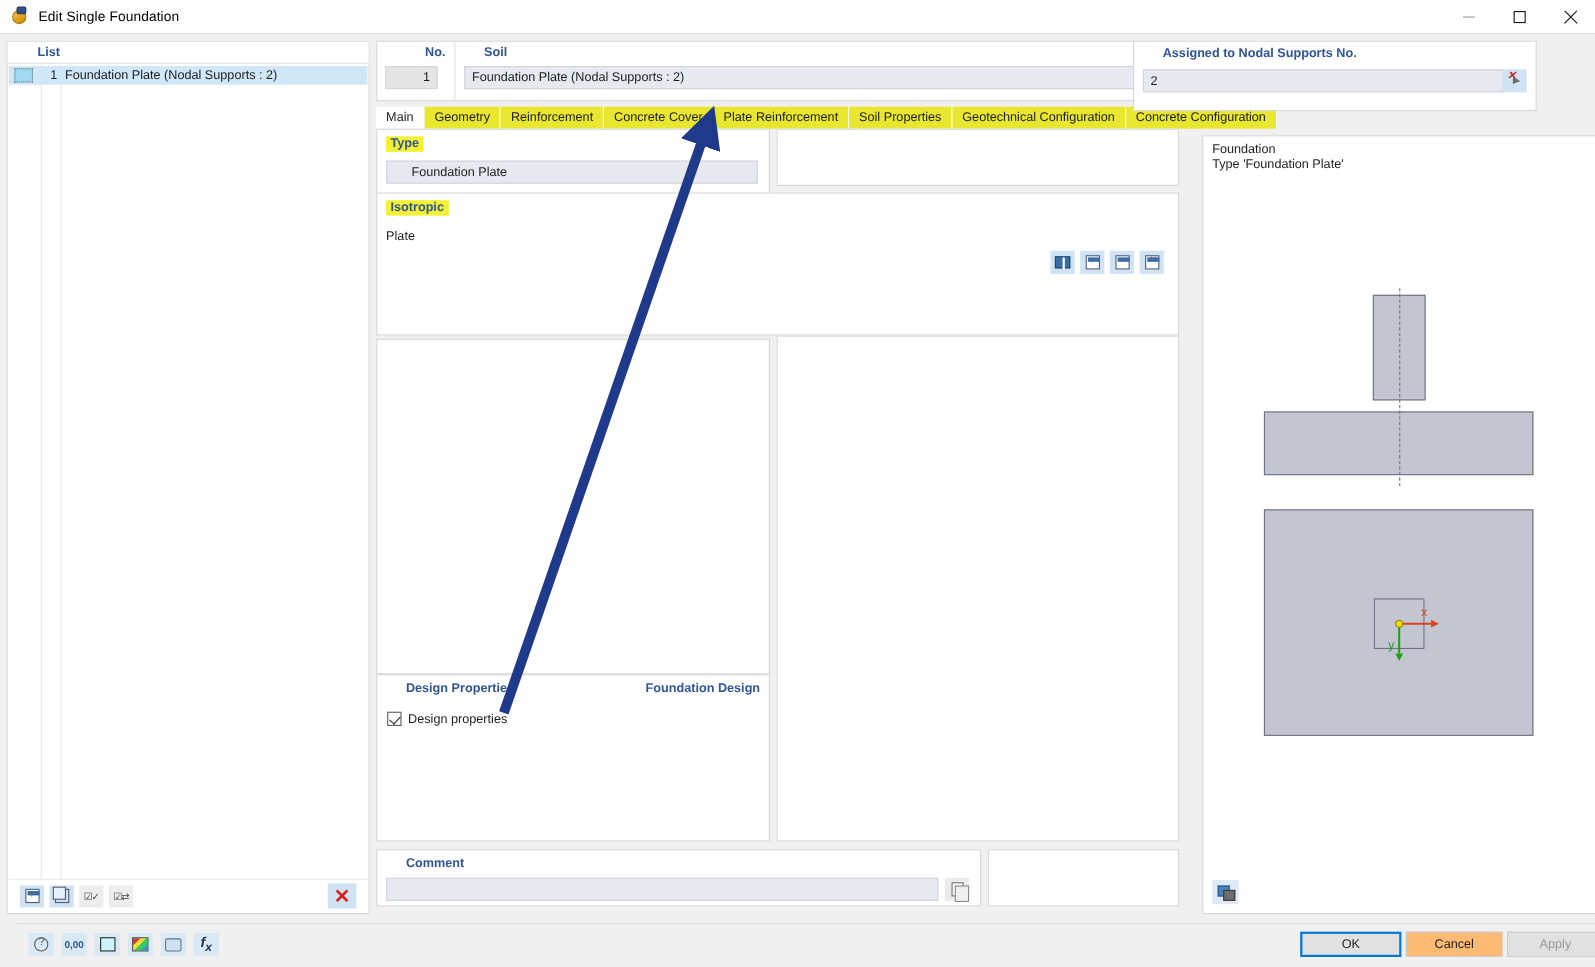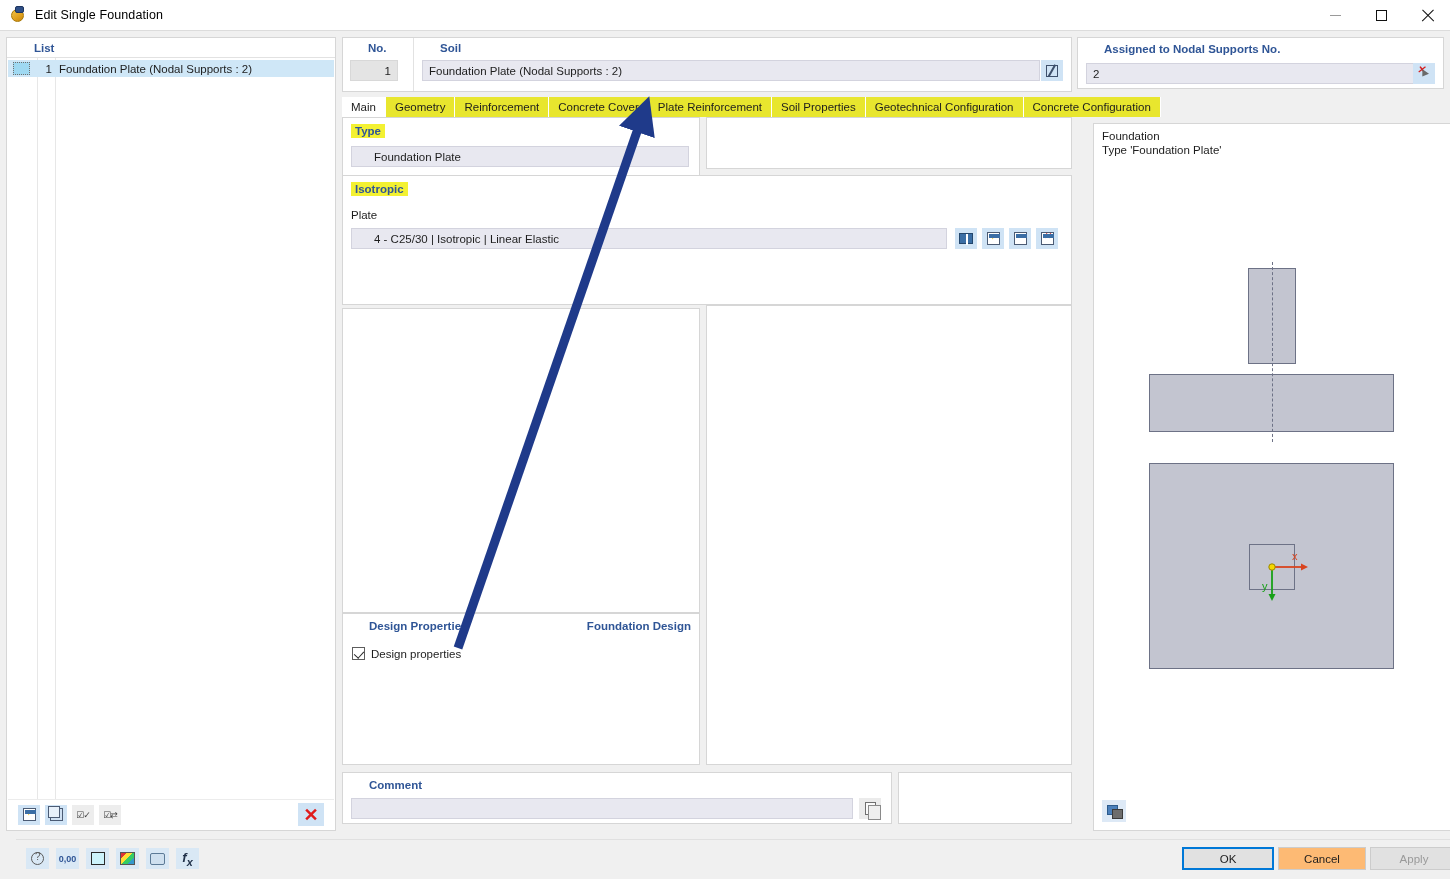--- a/index.html
+++ b/index.html
@@ -107,21 +107,21 @@
   .copy-ic { width: 13px; height: 13px; border: 1.2px solid #4b5b74; background: #cfe0f2; position: relative; }
   .copy-ic:before {
     content: ""; position: absolute; left: -3px; top: -3px; width: 10px; height: 10px;
     border: 1.2px solid #4b5b74; background: #e7f0fa;
   }
   .chk-ic { font-size: 9px; color: #444; letter-spacing: -1px; }
 
   
   #mid-top { left: 342px; top: 37px; width: 730px; height: 55px; }
   #no-cell { position: absolute; left: 0; top: 0; width: 62px; height: 53px; }
-  #no-lbl { margin: 4px 0 0 7px; }
+  #no-lbl { margin: 4px 0 0 7px; text-align: right; }
   #no-input { position: absolute; left: 7px; top: 22px; width: 48px; justify-content: flex-end; }
   #name-cell { position: absolute; left: 70px; top: 0; width: 658px; height: 53px; border-left: 1px solid #e2e2e2;}
   #name-lbl { margin: 4px 0 0 8px; }
   #name-input { position: absolute; left: 8px; top: 22px; width: 618px; }
   #name-edit-btn {
     position: absolute; right: 8px; top: 22px; width: 22px; height: 21px;
     background: #cfe3f5; display: flex; align-items: center; justify-content: center;
   }
   .pen-ic { position: relative; width: 12px; height: 12px; border: 1.2px solid #3d4f6b; }
   .pen-ic:after {
@@ -181,21 +181,21 @@
   #comment-lbl { position: absolute; left: 8px; top: 6px; }
   #comment-input { position: absolute; left: 8px; top: 25px; width: 502px; }
   #comment-copy {
     position: absolute; left: 516px; top: 25px; width: 22px; height: 21px;
     background: #ebebeb; display: flex; align-items: center; justify-content: center;
   }
   .cp-ic { width: 11px; height: 13px; border: 1.2px solid #6f6f6f; background: #fafafa; position: relative; }
   .cp-ic:before { content:""; position:absolute; left:2px; top:2px; width: 11px; height: 13px; border: 1.2px solid #8a8a8a; background: #efefef; }
 
   
-  #assign-box { left: 1077px; top: 37px; width: 367px; height: 52px; }
+  #assign-box { left: 1030px; top: 37px; width: 367px; height: 64px; }
   #assign-lbl { position: absolute; left: 8px; top: 5px; }
   #assign-input { position: absolute; left: 8px; top: 25px; width: 328px; }
   #assign-btn {
     position: absolute; right: 8px; top: 25px; width: 22px; height: 21px;
     background: #cfe3f5; display: flex; align-items: center; justify-content: center;
   }
   .pick-ic { position: relative; width: 14px; height: 14px; }
   .pick-ic .arrowcur {
     position: absolute; left: 4px; top: 3px; width: 0; height: 0;
     border-left: 6px solid #6a6a6a; border-bottom: 4px solid transparent; border-top: 4px solid transparent;
@@ -357,21 +357,20 @@
 
 <div class="panel" id="typebox">
   <div class="grouplbl" id="type-lbl">Type</div>
   <div class="inputbox" id="type-input">Foundation Plate</div>
 </div>
 <div class="panel" id="typebox2"></div>
 
 <div class="panel" id="matbox">
   <div class="grouplbl" id="mat-lbl">Isotropic</div>
   <div class="plainlbl" id="plate-lbl">Plate</div>
-  <div class="inputbox" id="mat-input">4 - C25/30 | Isotropic | Linear Elastic</div>
   <div id="mat-tools">
     <div class="mbtn">
       <span class="book-ic"></span>
     </div>
     <div class="mbtn">
       <span class="doc-ic">
           <i class="star-ic">✦</i>
         </span>
     </div>
     <div class="mbtn">

